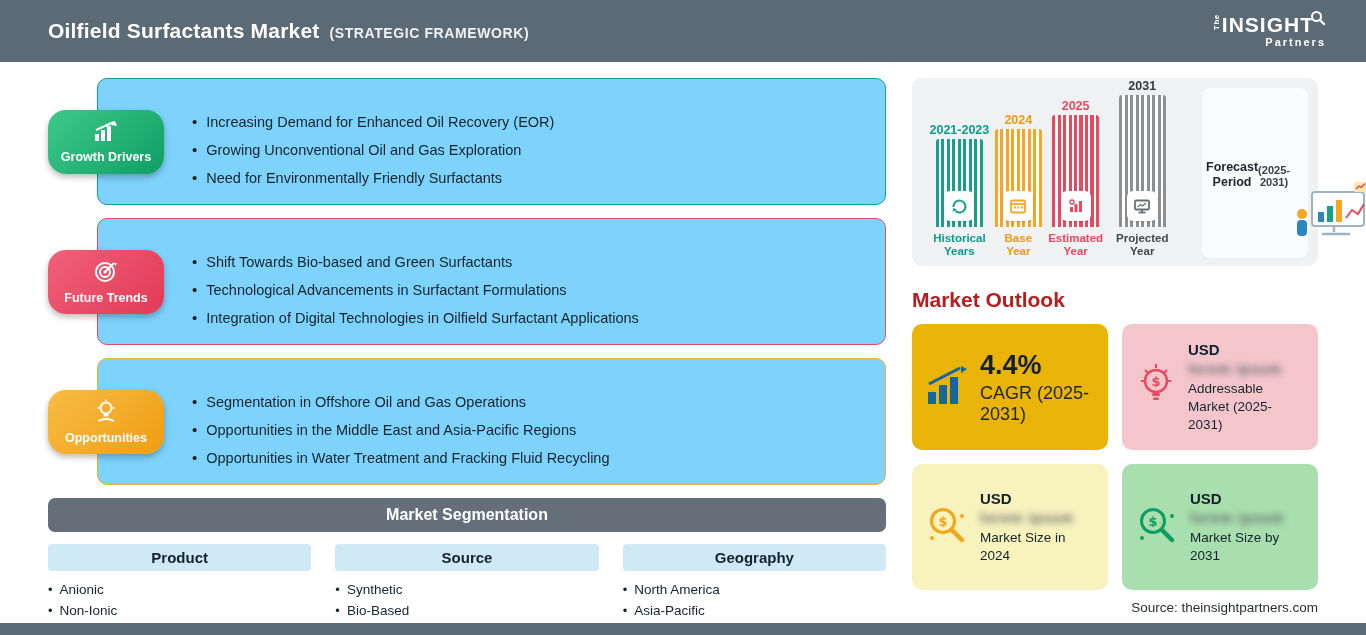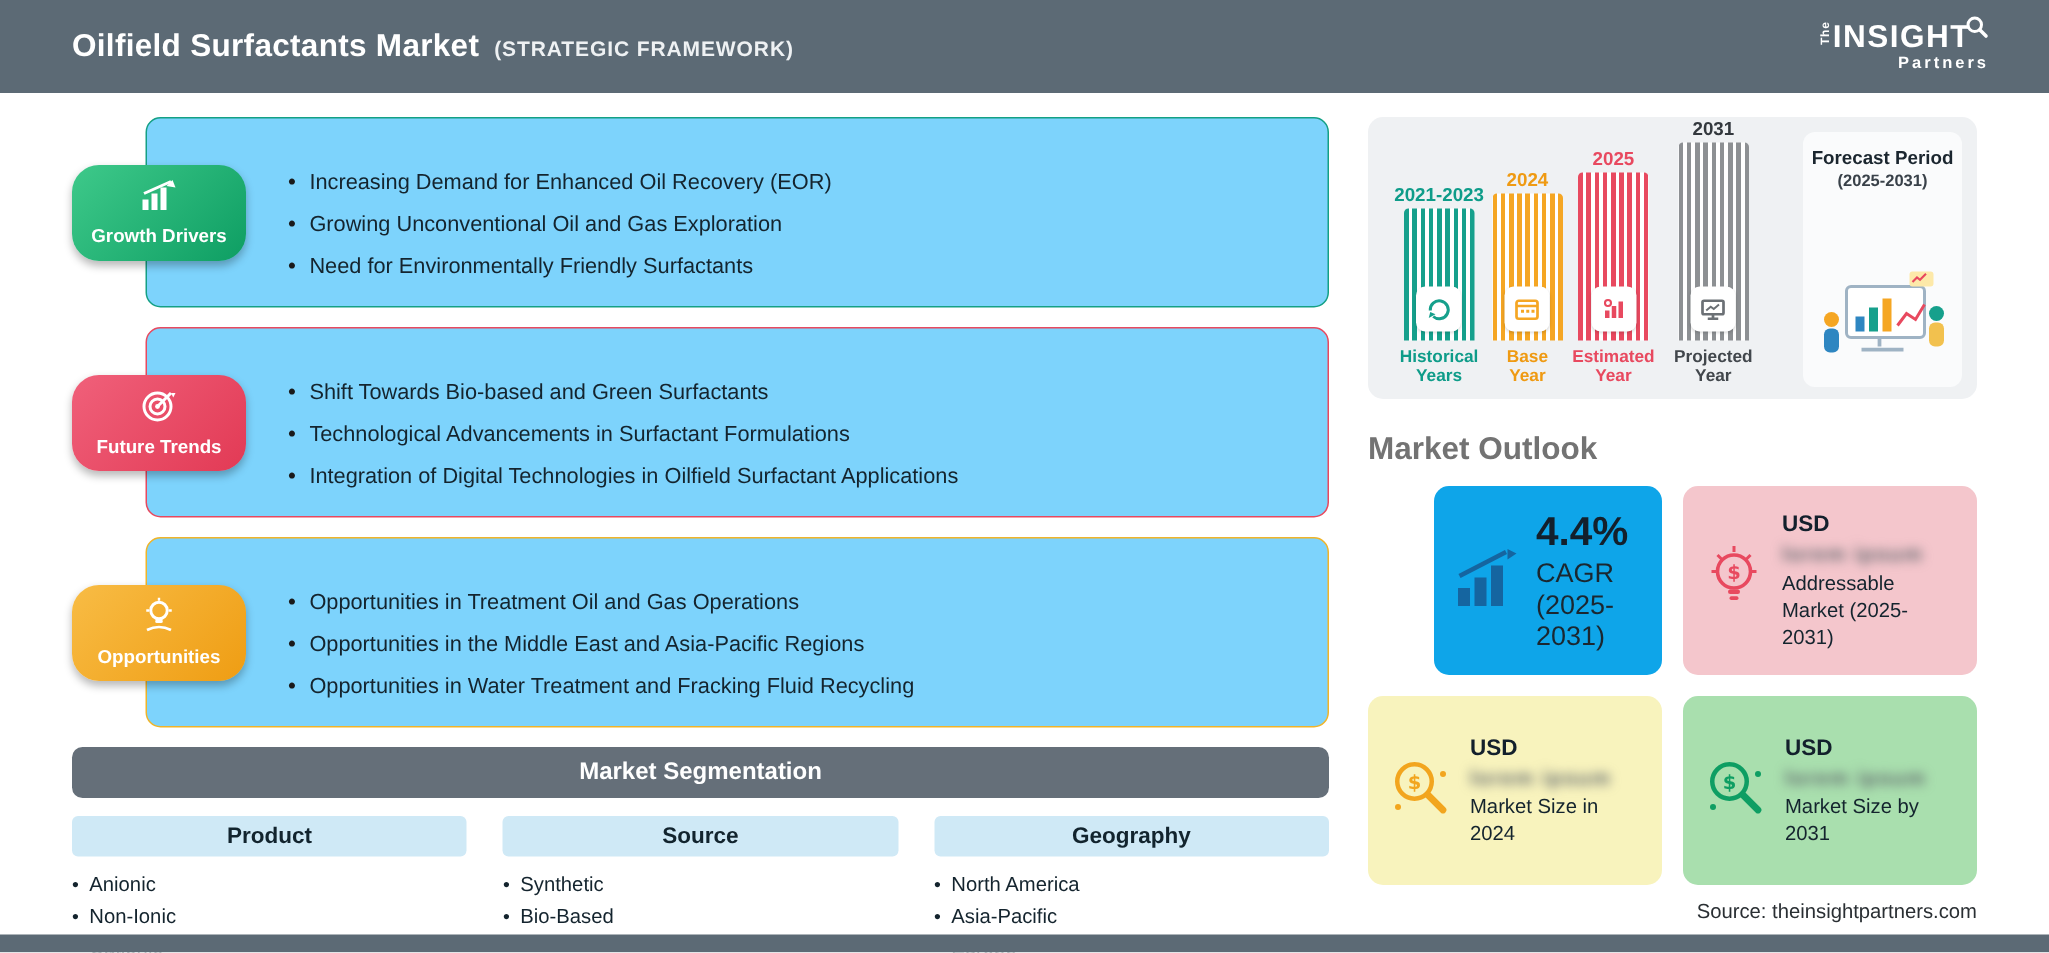--- a/index.html
+++ b/index.html
@@ -53,30 +53,30 @@
   .tl-col { display:flex; flex-direction:column; align-items:center; }
   .tl-year { font-size:12.5px; font-weight:800; margin-bottom:2px; white-space:nowrap; }
   .tl-bar { width:47px; border-radius:3px 3px 0 0; display:flex; align-items:flex-end; justify-content:center; padding-bottom:6px; }
   .tl-iconbox { width:30px; height:30px; background:#ffffff; border-radius:6px; display:flex; align-items:center; justify-content:center; box-shadow:0 1px 2px rgba(0,0,0,.15); }
   .tl-label { font-size:11.5px; font-weight:700; text-align:center; line-height:13px; margin-top:5px; height:26px; }
   .stripe-teal { background:repeating-linear-gradient(90deg,#16a08c 0 3px,#ffffff 3px 5.5px); }
   .stripe-orange { background:repeating-linear-gradient(90deg,#f5a623 0 3px,#ffffff 3px 5.5px); }
   .stripe-red { background:repeating-linear-gradient(90deg,#e8495f 0 3px,#ffffff 3px 5.5px); }
   .stripe-gray { background:repeating-linear-gradient(90deg,#8d9093 0 3px,#ffffff 3px 5.5px); }
   .c-teal { color:#0e9c89; } .c-orange { color:#ef9a12; } .c-red { color:#e8495f; } .c-dark { color:#33383d; } .c-gray { color:#42474c; }
-  .forecast { width:106px; background:#fafbfc; border-radius:8px; text-align:center; padding:10px 4px 6px 4px; display:flex; flex-direction:column; align-items:center;margin-left:19px; }
+  .forecast { width:106px; background:#fafbfc; border-radius:8px; text-align:center; padding:10px 4px 6px 4px; display:flex; flex-direction:row; align-items:center;margin-left:19px; }
   .fc-title { font-size:12.5px; font-weight:800; color:#1b262f; line-height:15px; }
   .fc-range { font-size:11px; font-weight:700; color:#394149; margin-top:2px; }
   .fc-illo { margin-top:auto; }
 
   
-  .mo-heading { font-size:21px; font-weight:800; color:#737373; margin:22px 0 12px 0; }
+  .mo-heading { font-size:21px; font-weight:800; color:#b91c1c; margin:22px 0 12px 0; }
   .mo-grid { display:grid; grid-template-columns:1fr 1fr; gap:14px; }
   .o-card { border-radius:10px; padding:14px 12px; min-height:126px; display:flex; align-items:center; gap:10px; }
-  .card-blue { background:#0ea5e9;margin-left:44px; }
+  .card-blue { background:#eab308; }
   .card-pink { background:#f4c6cc; }
   .card-yellow { background:#f8f3bd; }
   .card-green { background:#a9dfae; }
   .o-card .txt { display:flex; flex-direction:column; }
   .big-val { font-size:27px; font-weight:800; color:#13202c; }
   .small-lab { font-size:18px; color:#1b2730; margin-top:2px; }
   .usd { font-size:15px; font-weight:800; color:#13202c; }
   .masked { filter:blur(3.5px); font-weight:800; font-size:14px; letter-spacing:1px; color:#5f666c; margin:3px 0; }
   .card-lab { font-size:13.5px; color:#14242e; line-height:18px; }
 
@@ -179,21 +179,21 @@
                 <line x1="13" y1="0.5" x2="13" y2="2.5" stroke="#fff" stroke-width="1.6"></line>
                 <line x1="4.5" y1="9" x2="6.5" y2="9" stroke="#fff" stroke-width="1.6"></line>
                 <line x1="19.5" y1="9" x2="21.5" y2="9" stroke="#fff" stroke-width="1.6"></line>
               </svg>
           </span>
           <span class="b-label">Opportunities</span>
         </div>
         <div class="box bd-orange">
           <ul>
             <li>
-                <span>Opportunities in Treatment Oil and Gas Operations</span>
+                <span>Segmentation in Offshore Oil and Gas Operations</span>
               </li>
             <li>
                 <span>Opportunities in the Middle East and Asia-Pacific Regions</span>
               </li>
             <li>
                 <span>Opportunities in Water Treatment and Fracking Fluid Recycling</span>
               </li>
           </ul>
         </div>
       </div>

